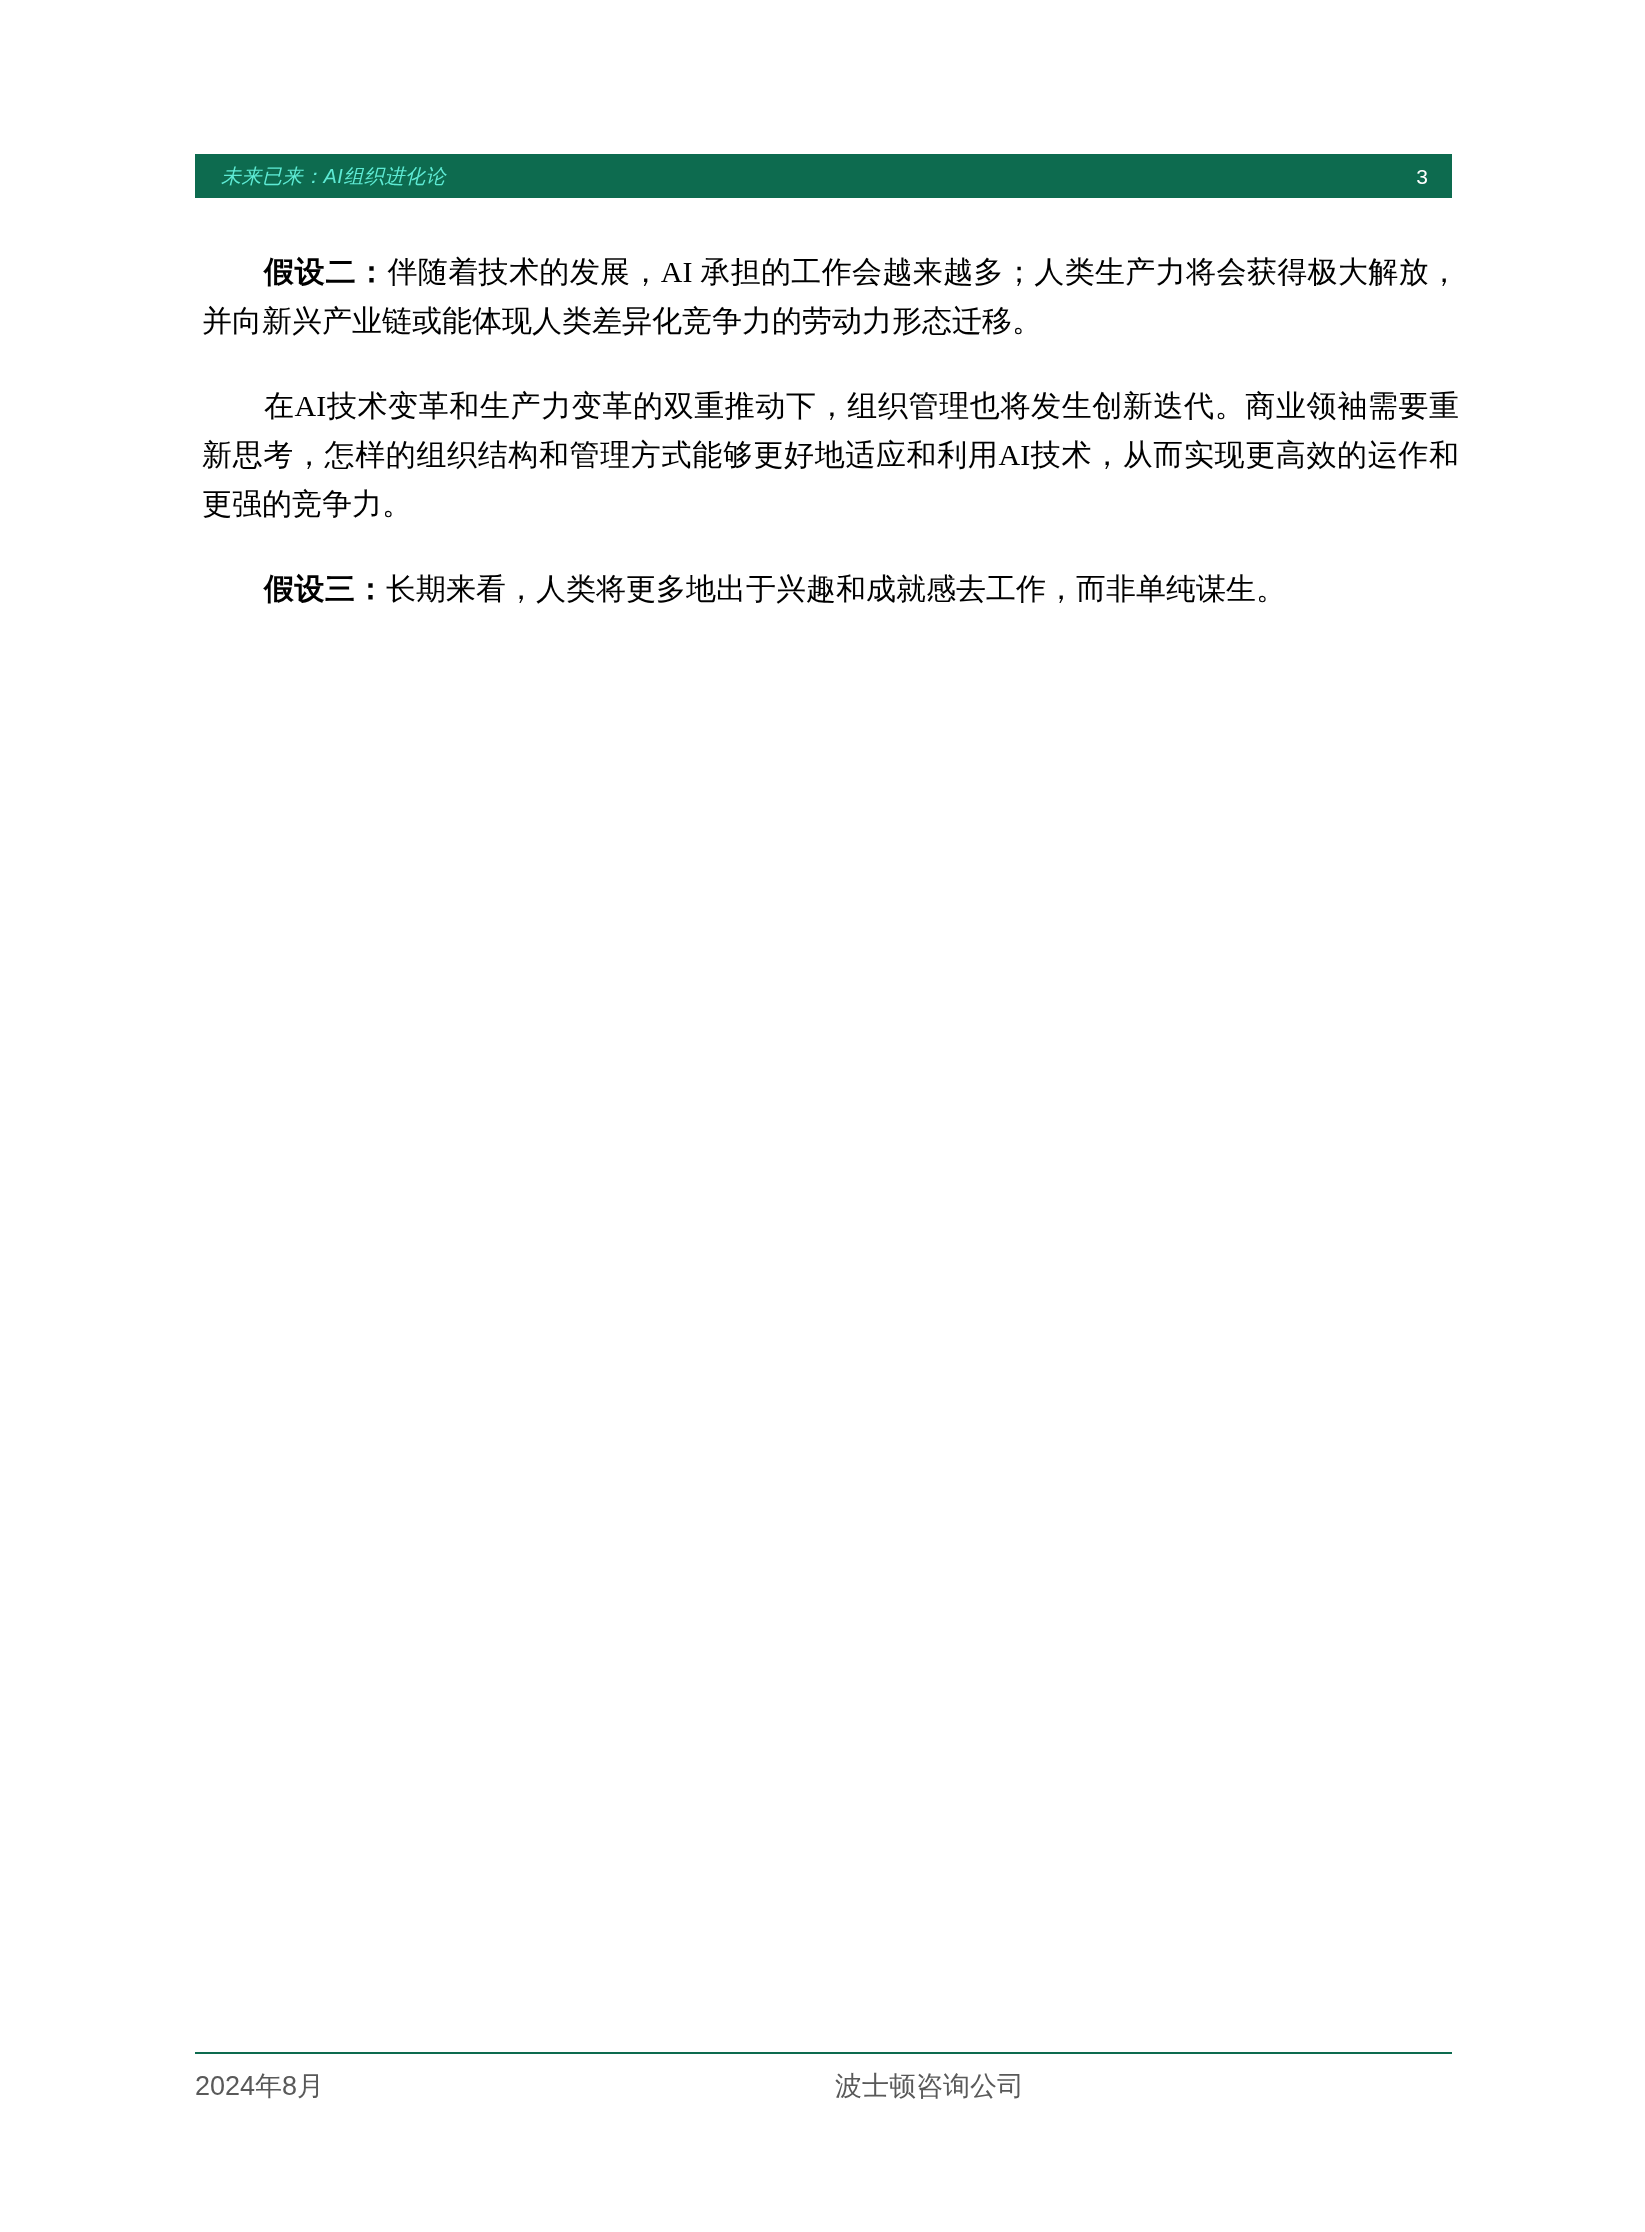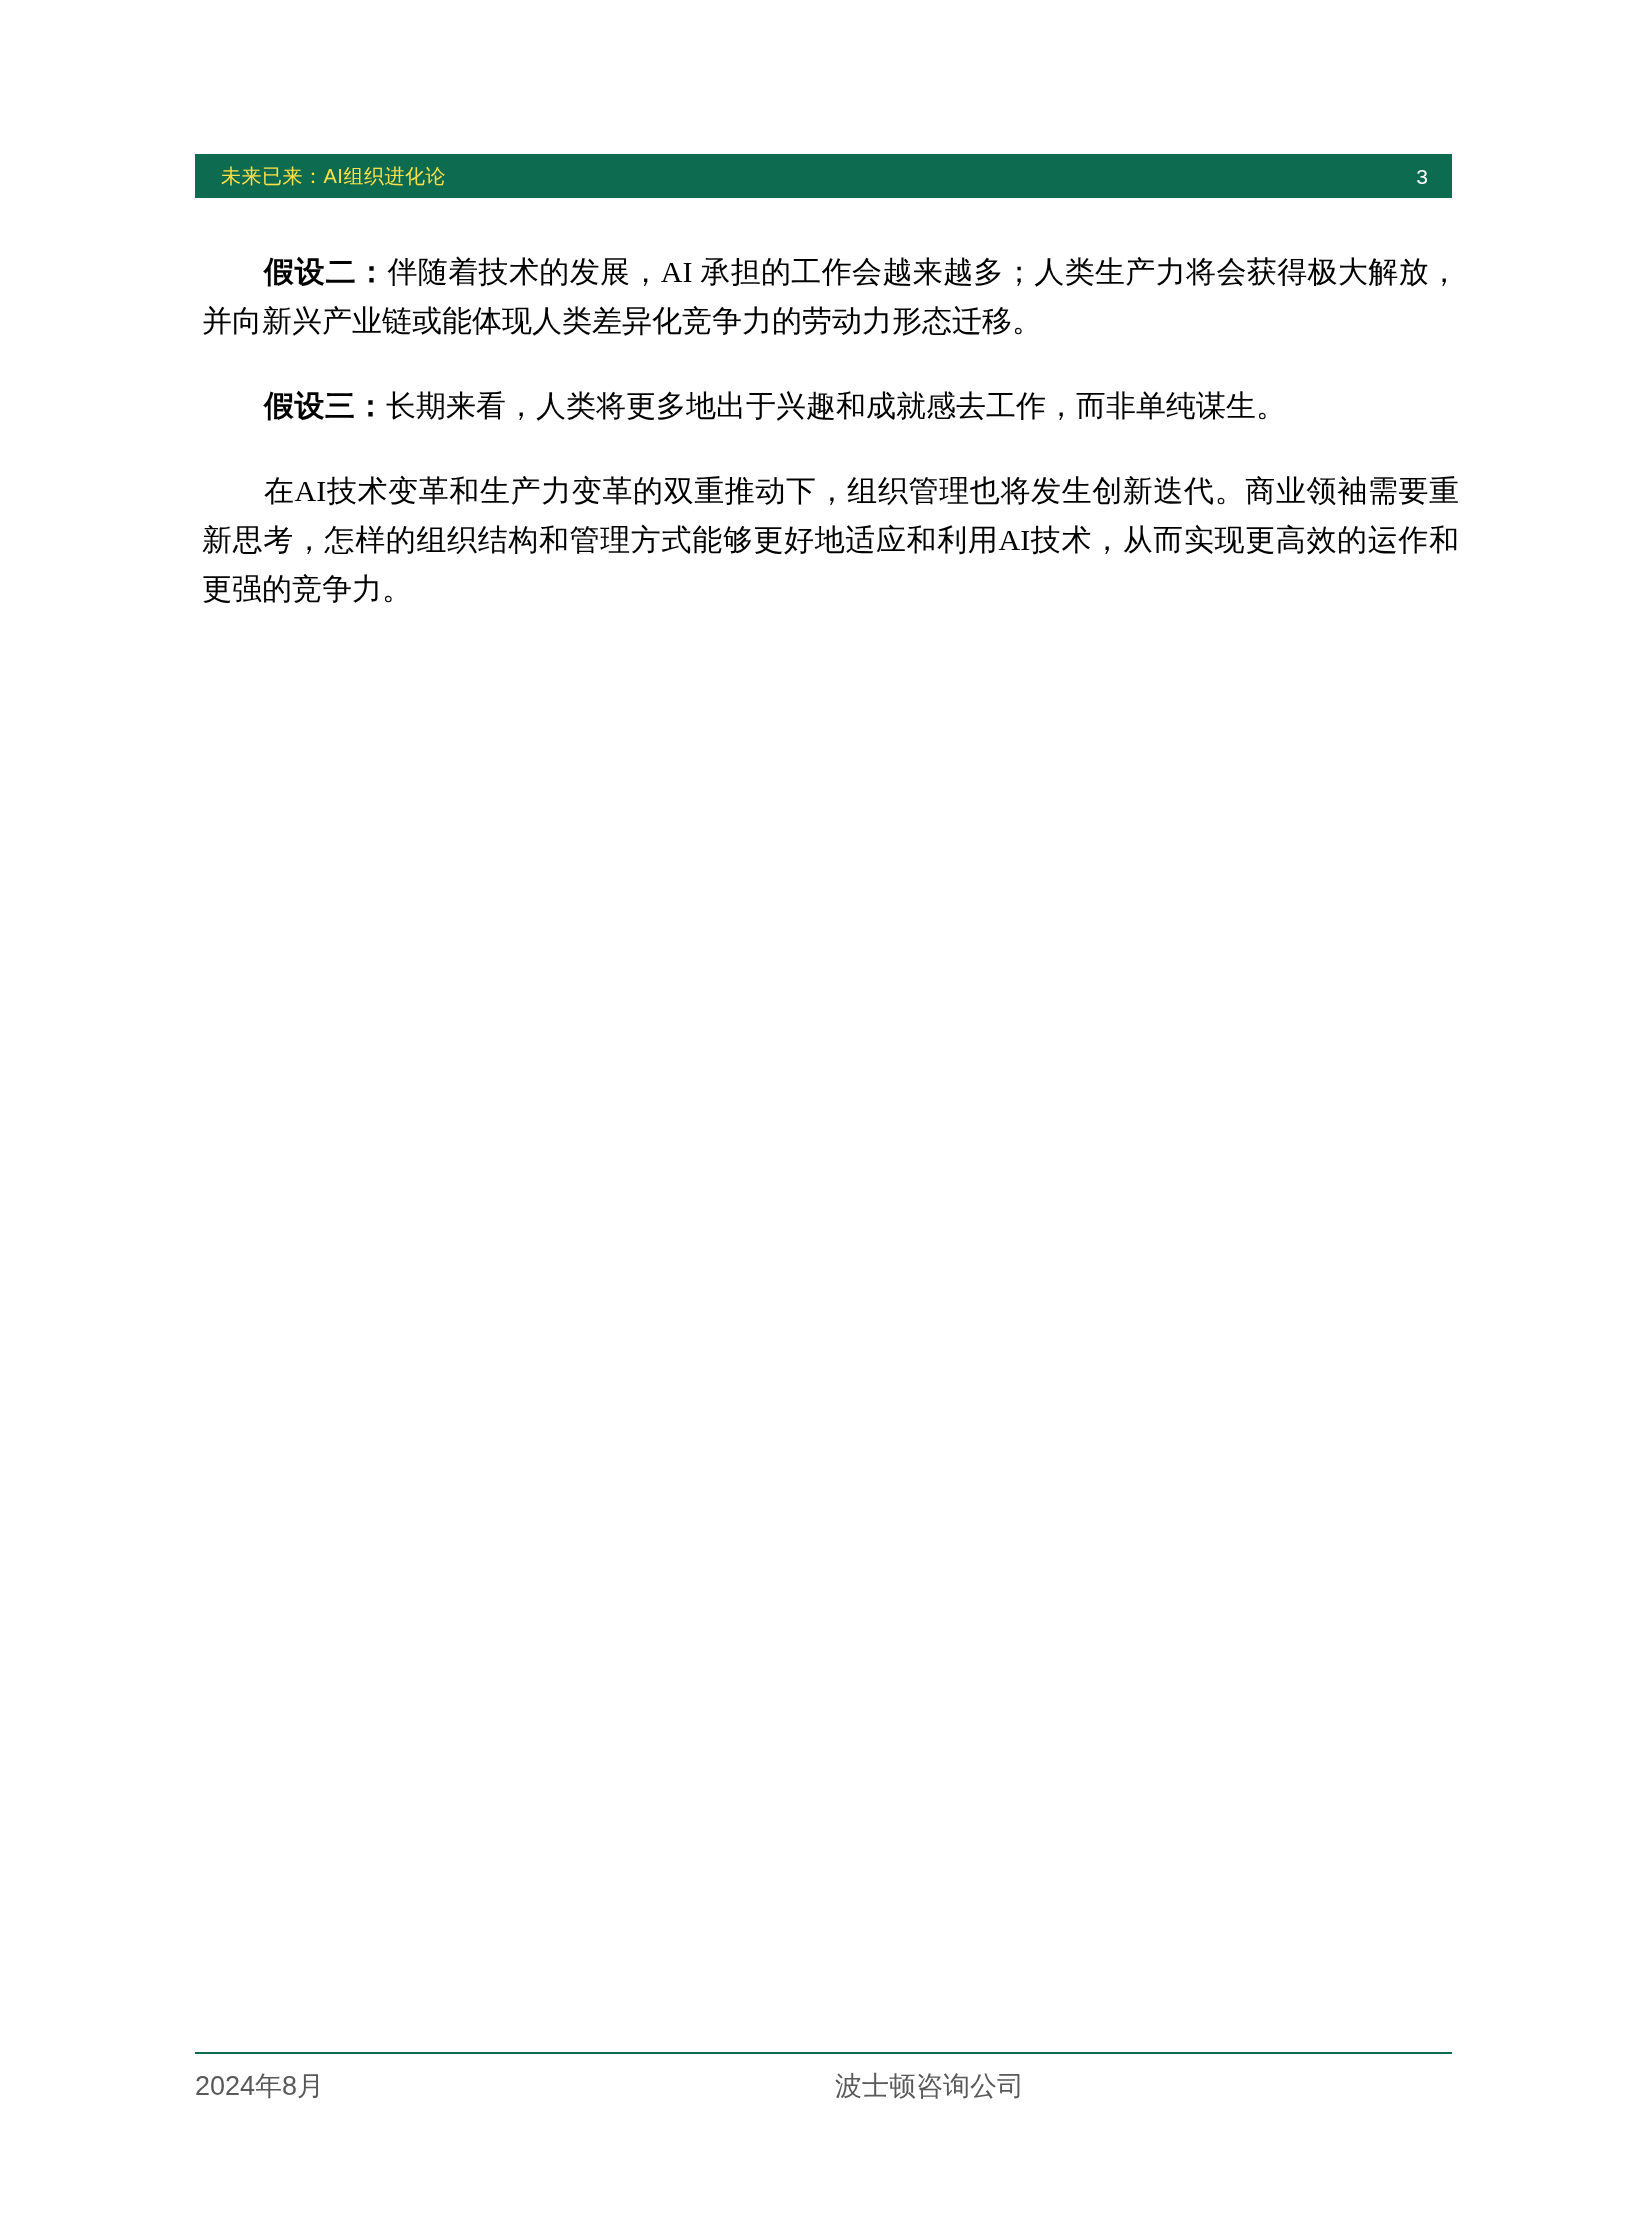--- a/index.html
+++ b/index.html
@@ -30,26 +30,27 @@
     width: 1257px;
     height: 44px;
     background: #0d6b4f;
     display: flex;
     align-items: center;
     justify-content: space-between;
     box-sizing: border-box;
     padding: 0 24px 0 26px;
   }
   .header-title {
-    color: #fde047;
+    color: #5eead4;
     font-family: "Liberation Sans", sans-serif;
     font-size: 20px;
     letter-spacing: 0.5px;
     line-height: 1;
     white-space: nowrap;
+    font-style: italic;
   }
   .header-page-number {
     color: #ffffff;
     font-family: "Liberation Sans", sans-serif;
     font-size: 21px;
     line-height: 1;
   }
 
   
   .content {
@@ -116,23 +117,23 @@
 
   <div class="header-band">
     <span class="header-title">未来已来：AI组织进化论</span>
     <span class="header-page-number">3</span>
   </div>
 
   <div class="content">
 
     <p class="para"><span class="lead">假设二：</span><span>伴随着技术的发展，AI 承担的工作会越来越多；人类生产力将会获得极大解放，并向新兴产业链或能体现人类差异化竞争力的劳动力形态迁移。</span></p>
 
+    <p class="para"><span>在AI技术变革和生产力变革的双重推动下，组织管理也将发生创新迭代。商业领袖需要重新思考，怎样的组织结构和管理方式能够更好地适应和利用AI技术，从而实现更高效的运作和更强的竞争力。</span></p>
+
     <p class="para"><span class="lead">假设三：</span><span>长期来看，人类将更多地出于兴趣和成就感去工作，而非单纯谋生。</span></p>
-
-    <p class="para"><span>在AI技术变革和生产力变革的双重推动下，组织管理也将发生创新迭代。商业领袖需要重新思考，怎样的组织结构和管理方式能够更好地适应和利用AI技术，从而实现更高效的运作和更强的竞争力。</span></p>
 
   </div>
 
   <div class="footer-rule"></div>
 
   <div class="footer">
     <span class="footer-left">2024年8月</span>
     <span class="footer-right">波士顿咨询公司</span>
   </div>
 

